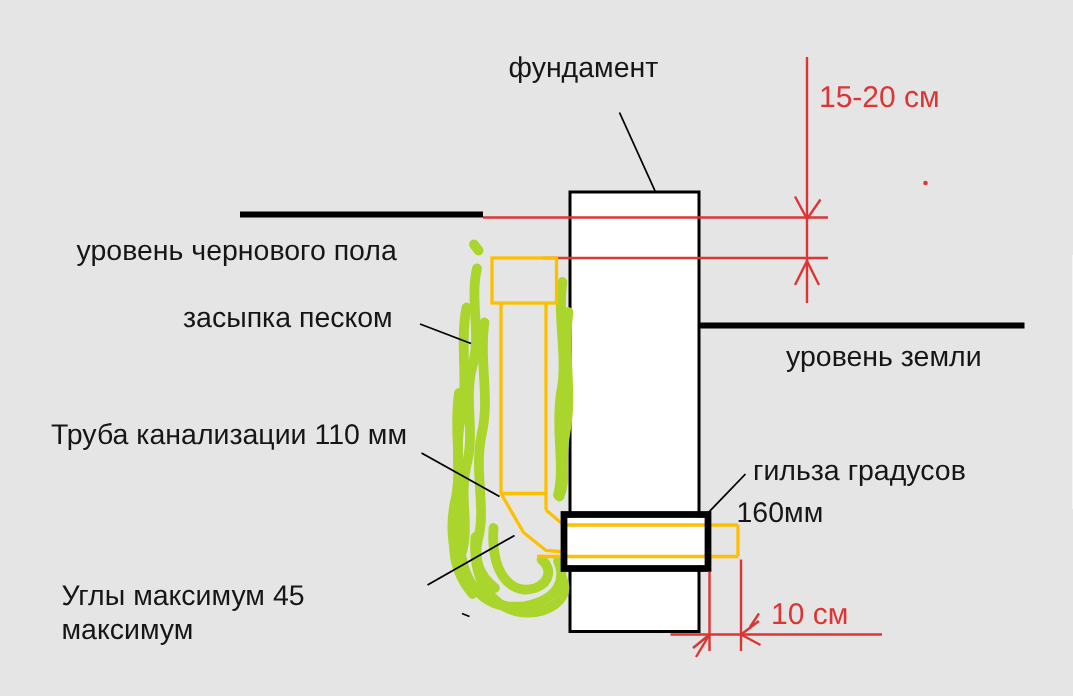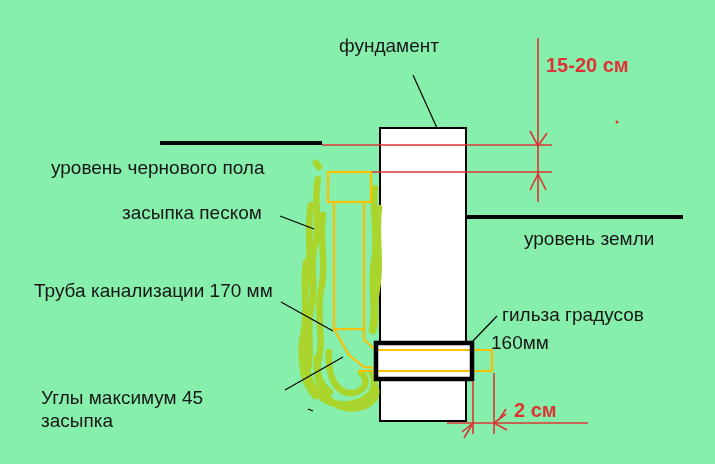--- a/index.html
+++ b/index.html
@@ -1,35 +1,34 @@
 <!DOCTYPE html>
 <html><head>
 <meta charset="utf-8">
 <style>
   html,body{margin:0;padding:0;background:#fff;}
   #stage{
     position:relative;
     width:715px;height:464px;
-    background:#86efac;
+    background:#e5e5e5;
     overflow:hidden;
     font-family:"Liberation Sans",sans-serif;
   }
   #drawing{position:absolute;left:0;top:0;}
   .label{
     position:absolute;
     font-size:19px;
     line-height:1.1;
     color:#161616;
     white-space:nowrap;
     font-family:"Liberation Sans",sans-serif;
   }
   .label.red{
     color:#dd3434;
     font-size:20px;
-    font-weight:bold;
   }
 </style>
 </head>
 <body>
 
 <div id="stage">
 
   <svg id="drawing" width="715" height="464" viewBox="0 0 715 464">
 
     <rect x="380" y="128" width="86" height="293" fill="#ffffff" stroke="#000000" stroke-width="2"></rect>
@@ -91,20 +90,20 @@
       <line x1="497" y1="316" x2="471" y2="343"></line>
       <line x1="308" y1="409" x2="313" y2="411"></line>
     </g>
   </svg>
 
   <div class="label" style="left:339px;top:36px">фундамент</div>
   <div class="label red" style="left:546px;top:54px">15-20 см</div>
   <div class="label" style="left:51px;top:158px">уровень чернового пола</div>
   <div class="label" style="left:122px;top:203px">засыпка песком</div>
   <div class="label" style="left:524px;top:229px">уровень земли</div>
-  <div class="label" style="left:34px;top:281px">Труба канализации 170 мм</div>
+  <div class="label" style="left:34px;top:281px">Труба канализации 110 мм</div>
   <div class="label" style="left:502px;top:305px">гильза градусов</div>
   <div class="label" style="left:491px;top:333px">160мм</div>
   <div class="label" style="left:41px;top:388px">Углы максимум 45</div>
-  <div class="label" style="left:41px;top:411px">засыпка</div>
-  <div class="label red" style="left:514px;top:399px">2 см</div>
+  <div class="label" style="left:41px;top:411px">максимум</div>
+  <div class="label red" style="left:514px;top:399px">10 см</div>
 
 </div>
 
 </body></html>

